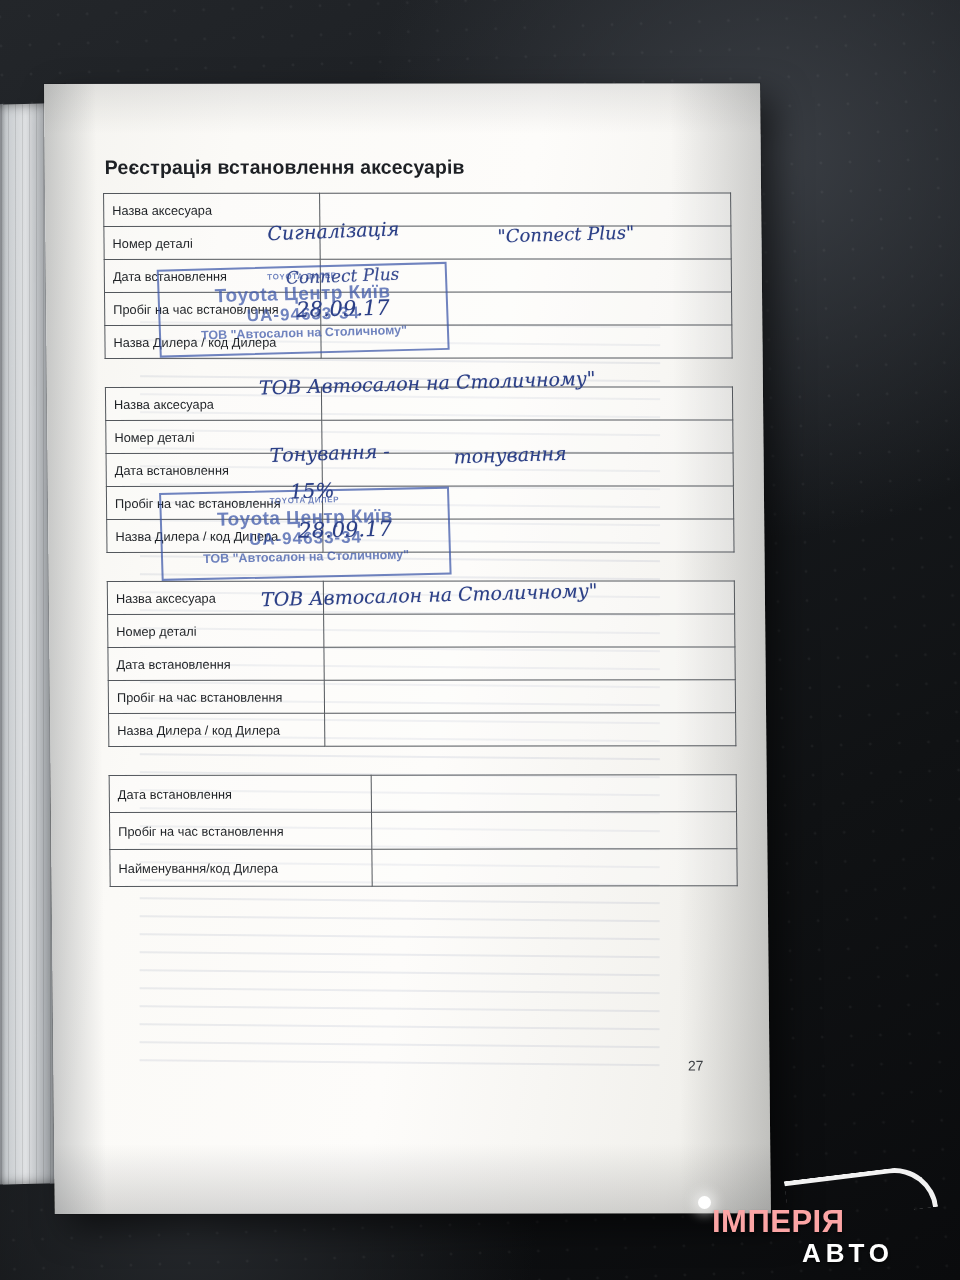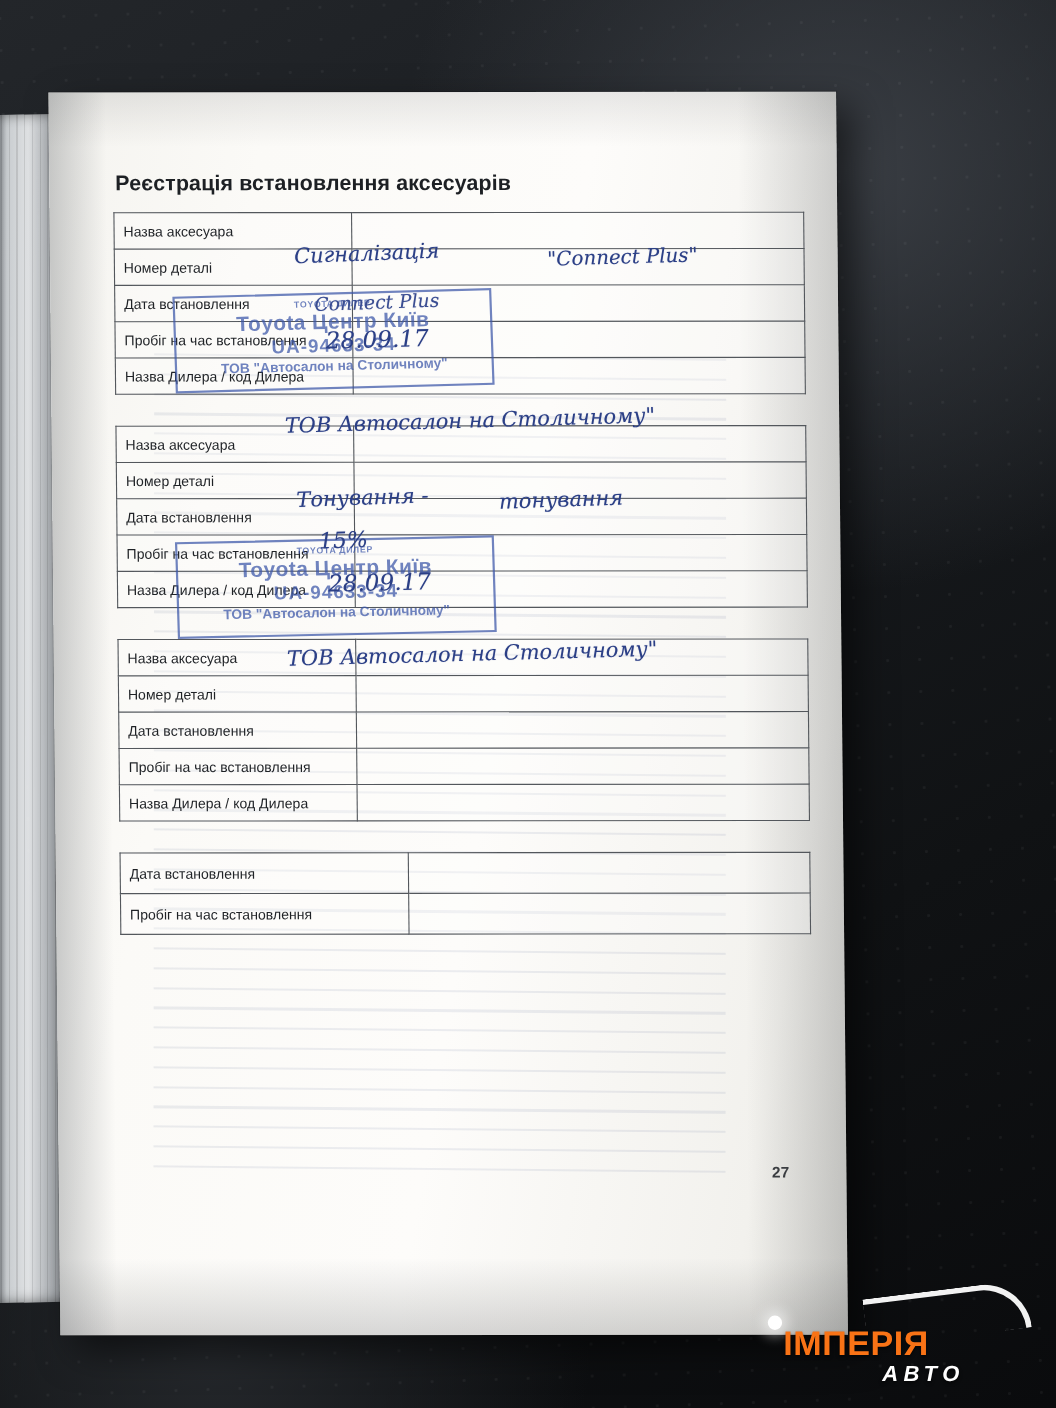--- a/index.html
+++ b/index.html
@@ -88,22 +88,22 @@
     background: rgba(255,255,255,.25);
   }
   table.reg td { border: 1px solid #53575c; height: 33px; padding: 0 8px; vertical-align: middle; }
   table.reg td.lbl { width: 216px; font-size: 12.8px; color: #1f2226; white-space: nowrap; }
   table.reg td.val { width: 412px; }
   table.reg.odo td.lbl { width: 262px; }
   table.reg.odo td.val { width: 366px; }
   table.reg.odo td { height: 37px; }
 
   .pageno {
-    position: absolute; right: 52px; bottom: 140px;
-    font-size: 14px; color: #3a3d41; font-weight: bold;
+    position: absolute; right: 66px; bottom: 140px;
+    font-size: 14px; color: #3a3d41;
   }
 
   
   .hw {
     position: absolute;
     font-family: "DejaVu Serif", serif;
     font-style: italic;
     color: #2b3f86;
     white-space: nowrap;
     pointer-events: none;
@@ -139,28 +139,27 @@
     border-radius: 0 90px 0 0; transform: rotate(-7deg);
     opacity:.95;
   }
   #logo .dot{
     position:absolute; left: 6px; top: 26px; width: 13px; height: 13px;
     background:#fff; border-radius:50%;
     box-shadow: 0 0 12px 5px rgba(255,255,255,.55);
   }
   #logo .imp{
     position:absolute; left: 20px; top: 34px;
-    font-size: 31px; font-weight: bold; color: #f97316; letter-spacing: .5px;
+    font-size: 31px; font-weight: bold; color: #fca5a5; letter-spacing: .5px;
     text-shadow: 0 2px 3px rgba(0,0,0,.6);
   }
   #logo .avto{
     position:absolute; left: 110px; top: 68px;
-    font-size: 20px; font-weight: bold; color: #ffffff; letter-spacing: 5px;
+    font-size: 26px; font-weight: bold; color: #ffffff; letter-spacing: 5px;
     text-shadow: 0 2px 3px rgba(0,0,0,.6);
-    font-style: italic;
   }
 </style>
 </head>
 <body>
 
 <div id="bg"></div>
 <div id="left-pages"></div>
 
 <div id="page">
   <div id="showthru"></div>
@@ -246,20 +245,24 @@
 
 
     <table class="reg odo">
       <tbody>
           <tr>
         <td class="lbl">Дата встановлення</td>
         <td class="val"></td>
       </tr>
       <tr>
         <td class="lbl">Пробіг  на час встановлення</td>
+        <td class="val"></td>
+      </tr>
+      <tr>
+        <td class="lbl">Найменування/код Дилера</td>
         <td class="val"></td>
       </tr>
     </tbody>
       </table>
 
     <div class="pageno">27</div>
   </div>
 
   <div class="stamp" style="left:112px; top:182px; width:290px; height:88px; padding-top:4px; transform: rotate(-1.5deg);">
     <div class="s-top">TOYOTA ДИЛЕР</div>

